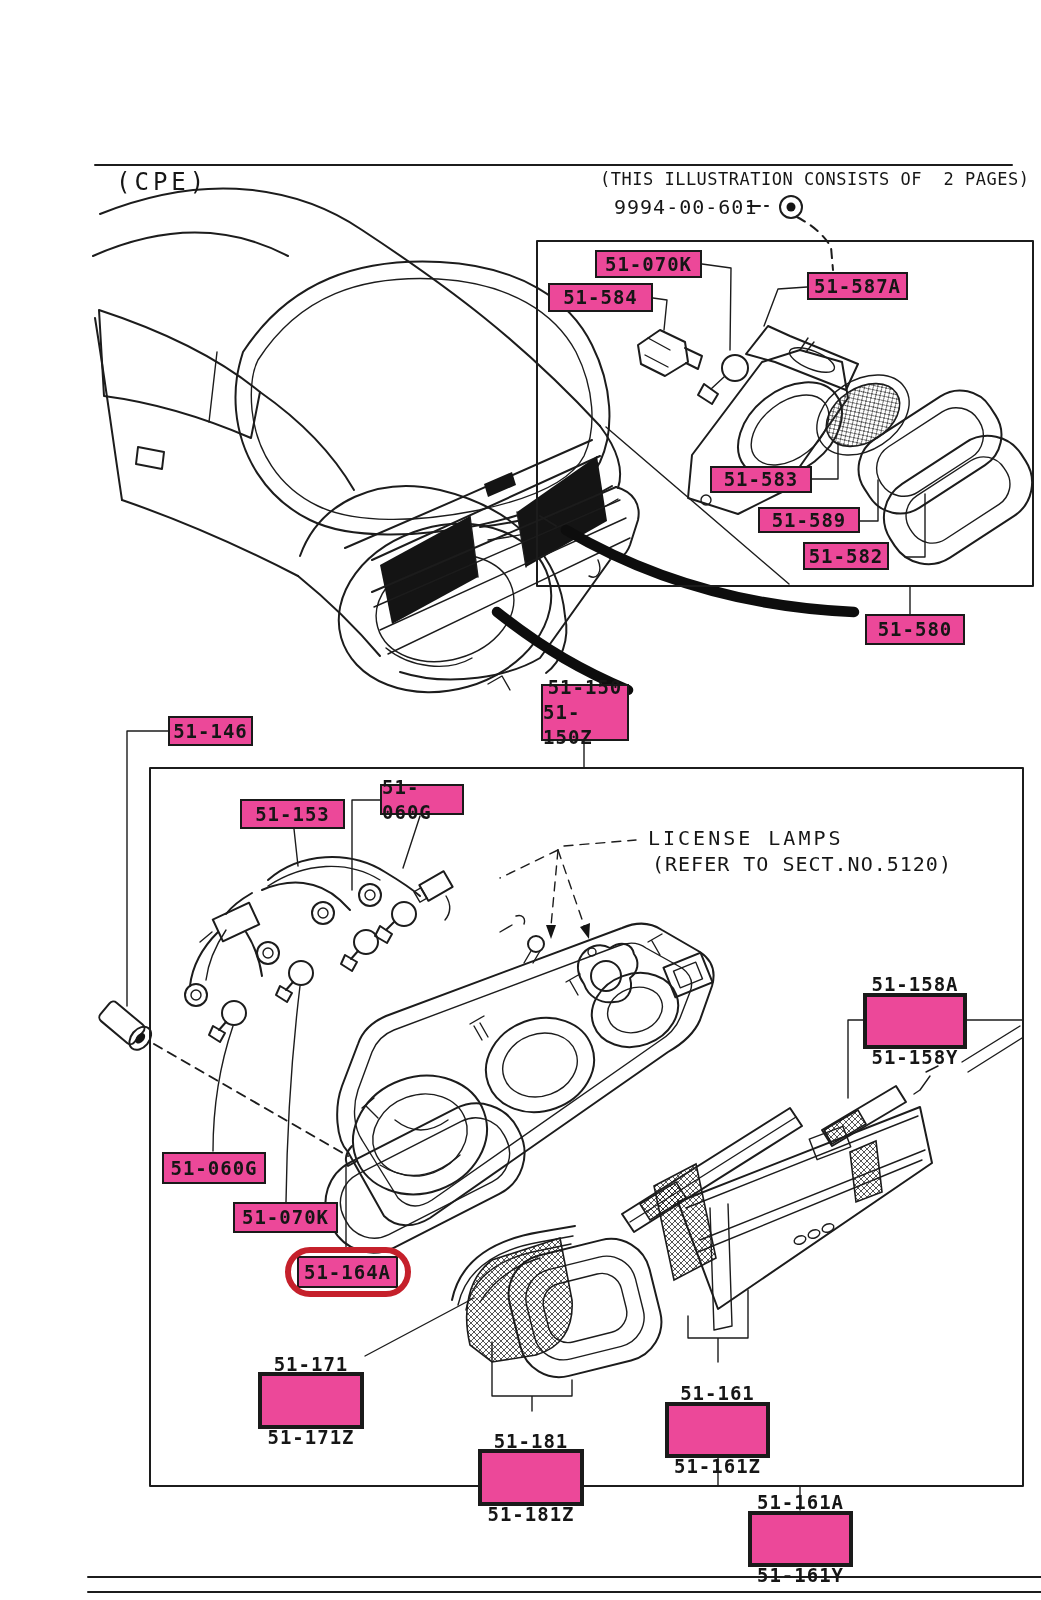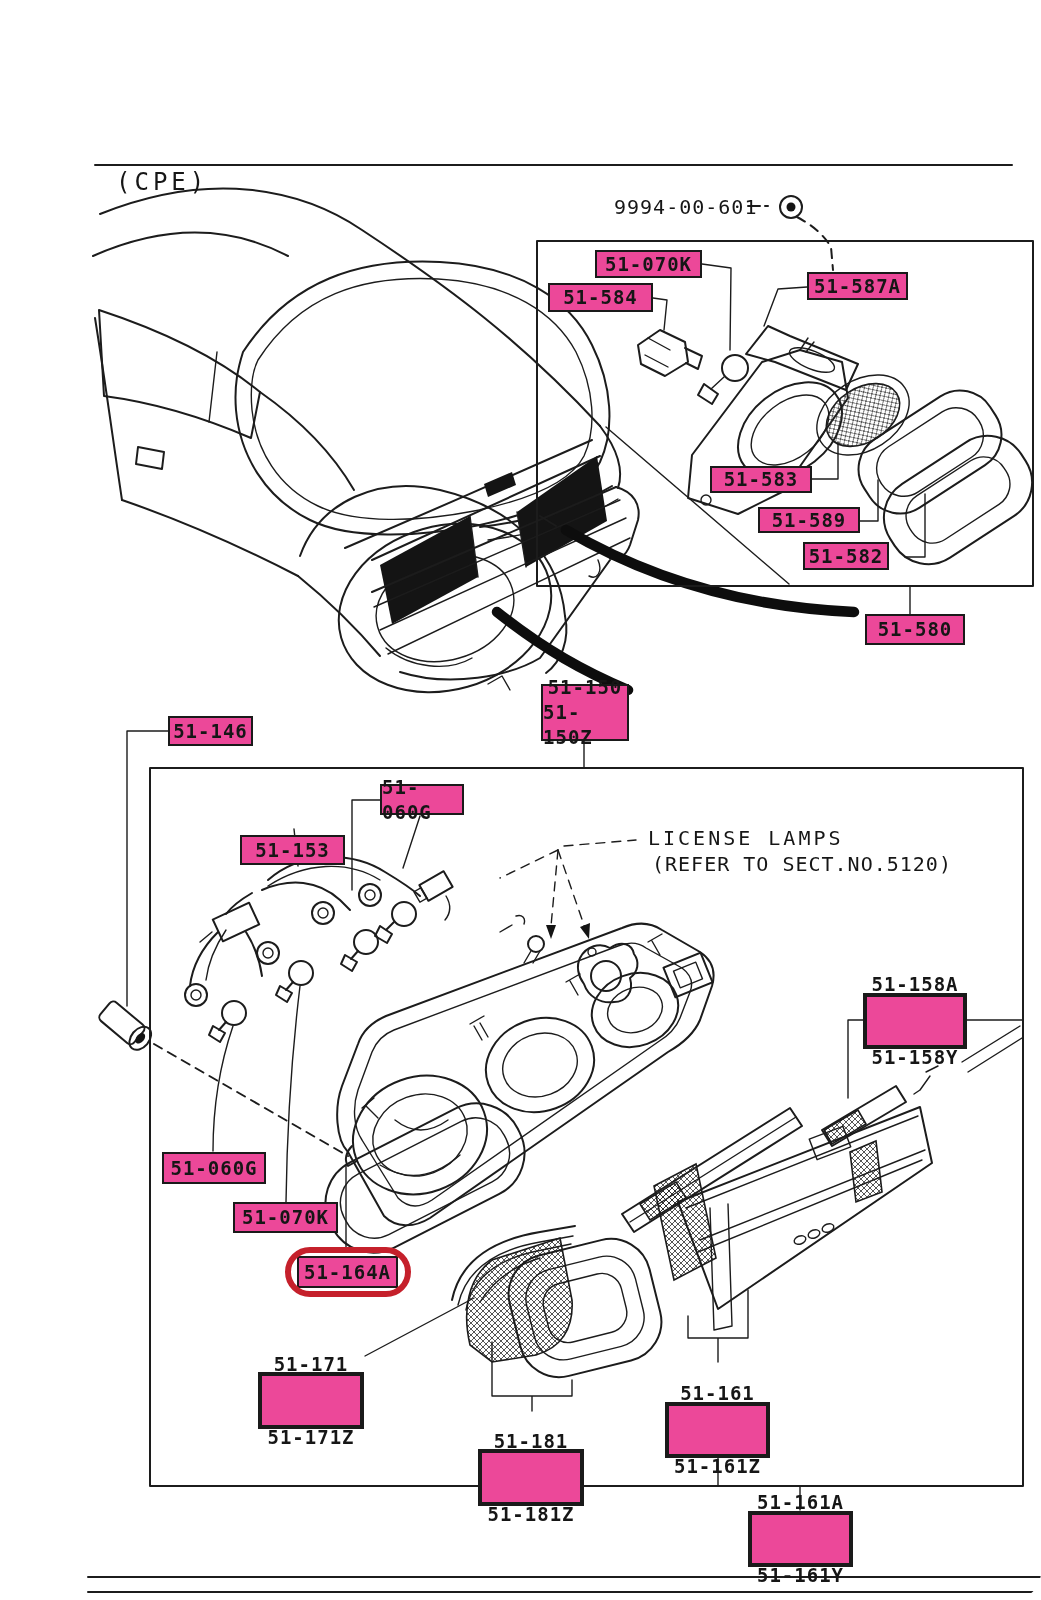--- a/index.html
+++ b/index.html
@@ -1,17 +1,17 @@
 <!DOCTYPE html>
 <html><head>
 <meta charset="utf-8">
 <style>
   html,body{margin:0;padding:0;background:#ffffff;}
   #page{position:relative;width:1041px;height:1600px;background:#ffffff;overflow:hidden;
-        font-family:"DejaVu Sans Mono","Liberation Mono",monospace;color:#161616;border-radius:28px;}
+        font-family:"DejaVu Sans Mono","Liberation Mono",monospace;color:#161616;}
   svg{position:absolute;left:0;top:0;}
   svg .ln{stroke:#1c1c1c;fill:none;stroke-width:2;stroke-linecap:round;stroke-linejoin:round;}
   svg .thin{stroke-width:1.4;}
   svg .fillb{fill:#141414;stroke:none;}
   svg .hatch{fill:url(#xh);stroke:#1c1c1c;stroke-width:1.6;}
   svg .dash{stroke-dasharray:9 7;}
   svg .dashdot{stroke-dasharray:12 5 3 5;}
   svg .swoosh{stroke:#0d0d0d;stroke-width:10.5;fill:none;stroke-linecap:round;}
   .txt{position:absolute;white-space:pre;}
   .pbox{position:absolute;box-sizing:border-box;border:2px solid #1a1a1a;background:#ec4899;
@@ -276,20 +276,21 @@
     <path class="ln thin" d="M865,1020 L848,1020 L848,1098"></path>
     <path class="ln thin" d="M967,1020 L1022,1020"></path>
     <path class="ln thin" d="M688,1316 L688,1338 M748,1290 L748,1338 M688,1338 L748,1338 M718,1338 L718,1362"></path>
     <path class="ln thin" d="M532,1468 L532,1485"></path>
     <path class="ln thin" d="M718,1418 L718,1485"></path>
     <path class="ln thin" d="M800,1487 L800,1510"></path>
   </g>
 </svg>
 
 <div class="txt" style="left:116px;top:168px;font-size:24px;letter-spacing:4px;">(CPE)</div>
+<div class="txt note" style="left:600px;top:169px;">(THIS ILLUSTRATION CONSISTS OF  2 PAGES)</div>
 <div class="txt" style="left:614px;top:195px;font-size:20px;letter-spacing:1px;">9994-00-601</div>
 <div class="txt" style="left:648px;top:826px;font-size:20px;letter-spacing:3px;">LICENSE LAMPS</div>
 <div class="txt" style="left:652px;top:852px;font-size:20px;letter-spacing:1px;">(REFER TO SECT.NO.5120)</div>
 
 <div class="pbox" style="left:595px;top:250px;width:107px;height:28px;">
       <span>51-070K</span>
     </div>
 <div class="pbox" style="left:548px;top:283px;width:105px;height:29px;">
       <span>51-584</span>
     </div>
@@ -308,21 +309,21 @@
 <div class="pbox" style="left:865px;top:614px;width:100px;height:31px;">
       <span>51-580</span>
     </div>
 <div class="pbox" style="left:541px;top:684px;width:88px;height:57px;">
   <span>51-150</span>
       <span>51-150Z</span>
 </div>
 <div class="pbox" style="left:168px;top:716px;width:85px;height:30px;">
       <span>51-146</span>
     </div>
-<div class="pbox" style="left:240px;top:835px;width:105px;height:30px;">
+<div class="pbox" style="left:240px;top:799px;width:105px;height:30px;">
       <span>51-153</span>
     </div>
 <div class="pbox" style="left:380px;top:784px;width:84px;height:31px;">
       <span>51-060G</span>
     </div>
 <div class="pbox bold" style="left:863px;top:993px;width:104px;height:56px;">
   <span>51-158A</span>
       <span>51-158Y</span>
 </div>
 <div class="pbox" style="left:162px;top:1152px;width:104px;height:32px;">

